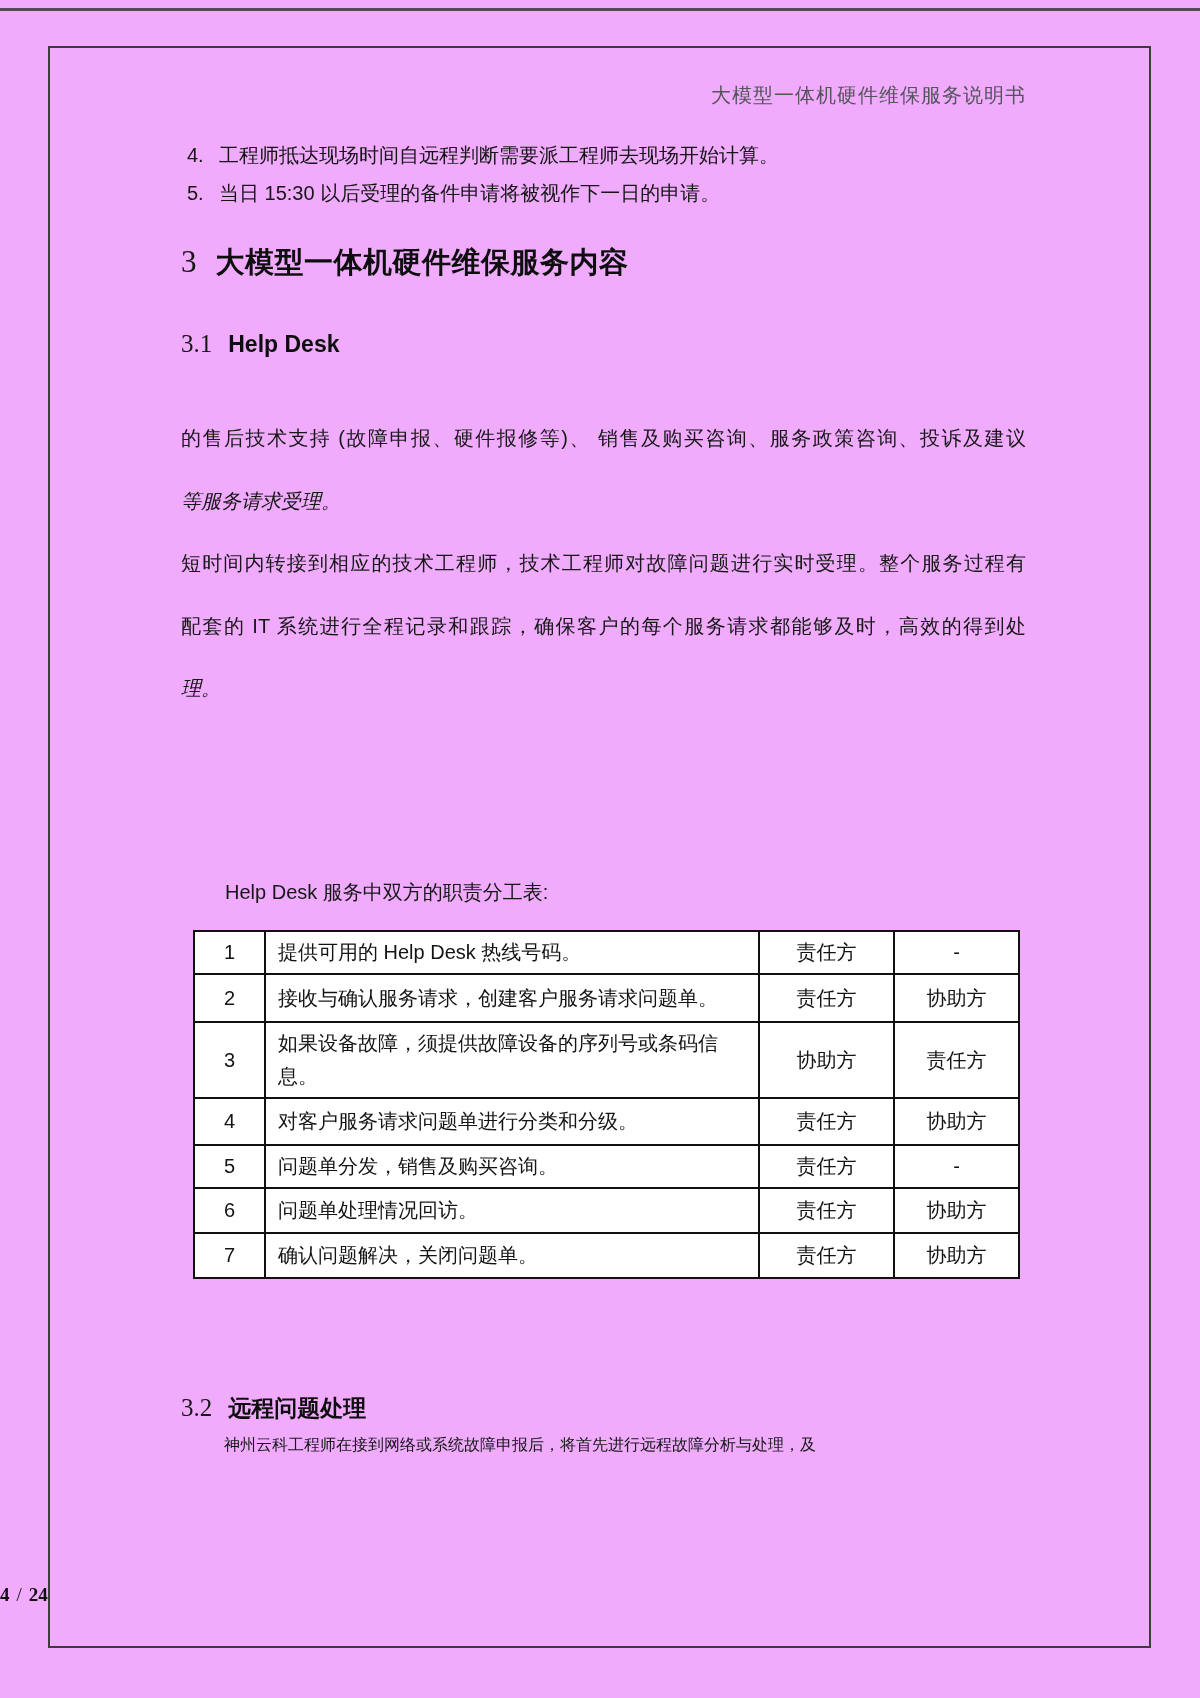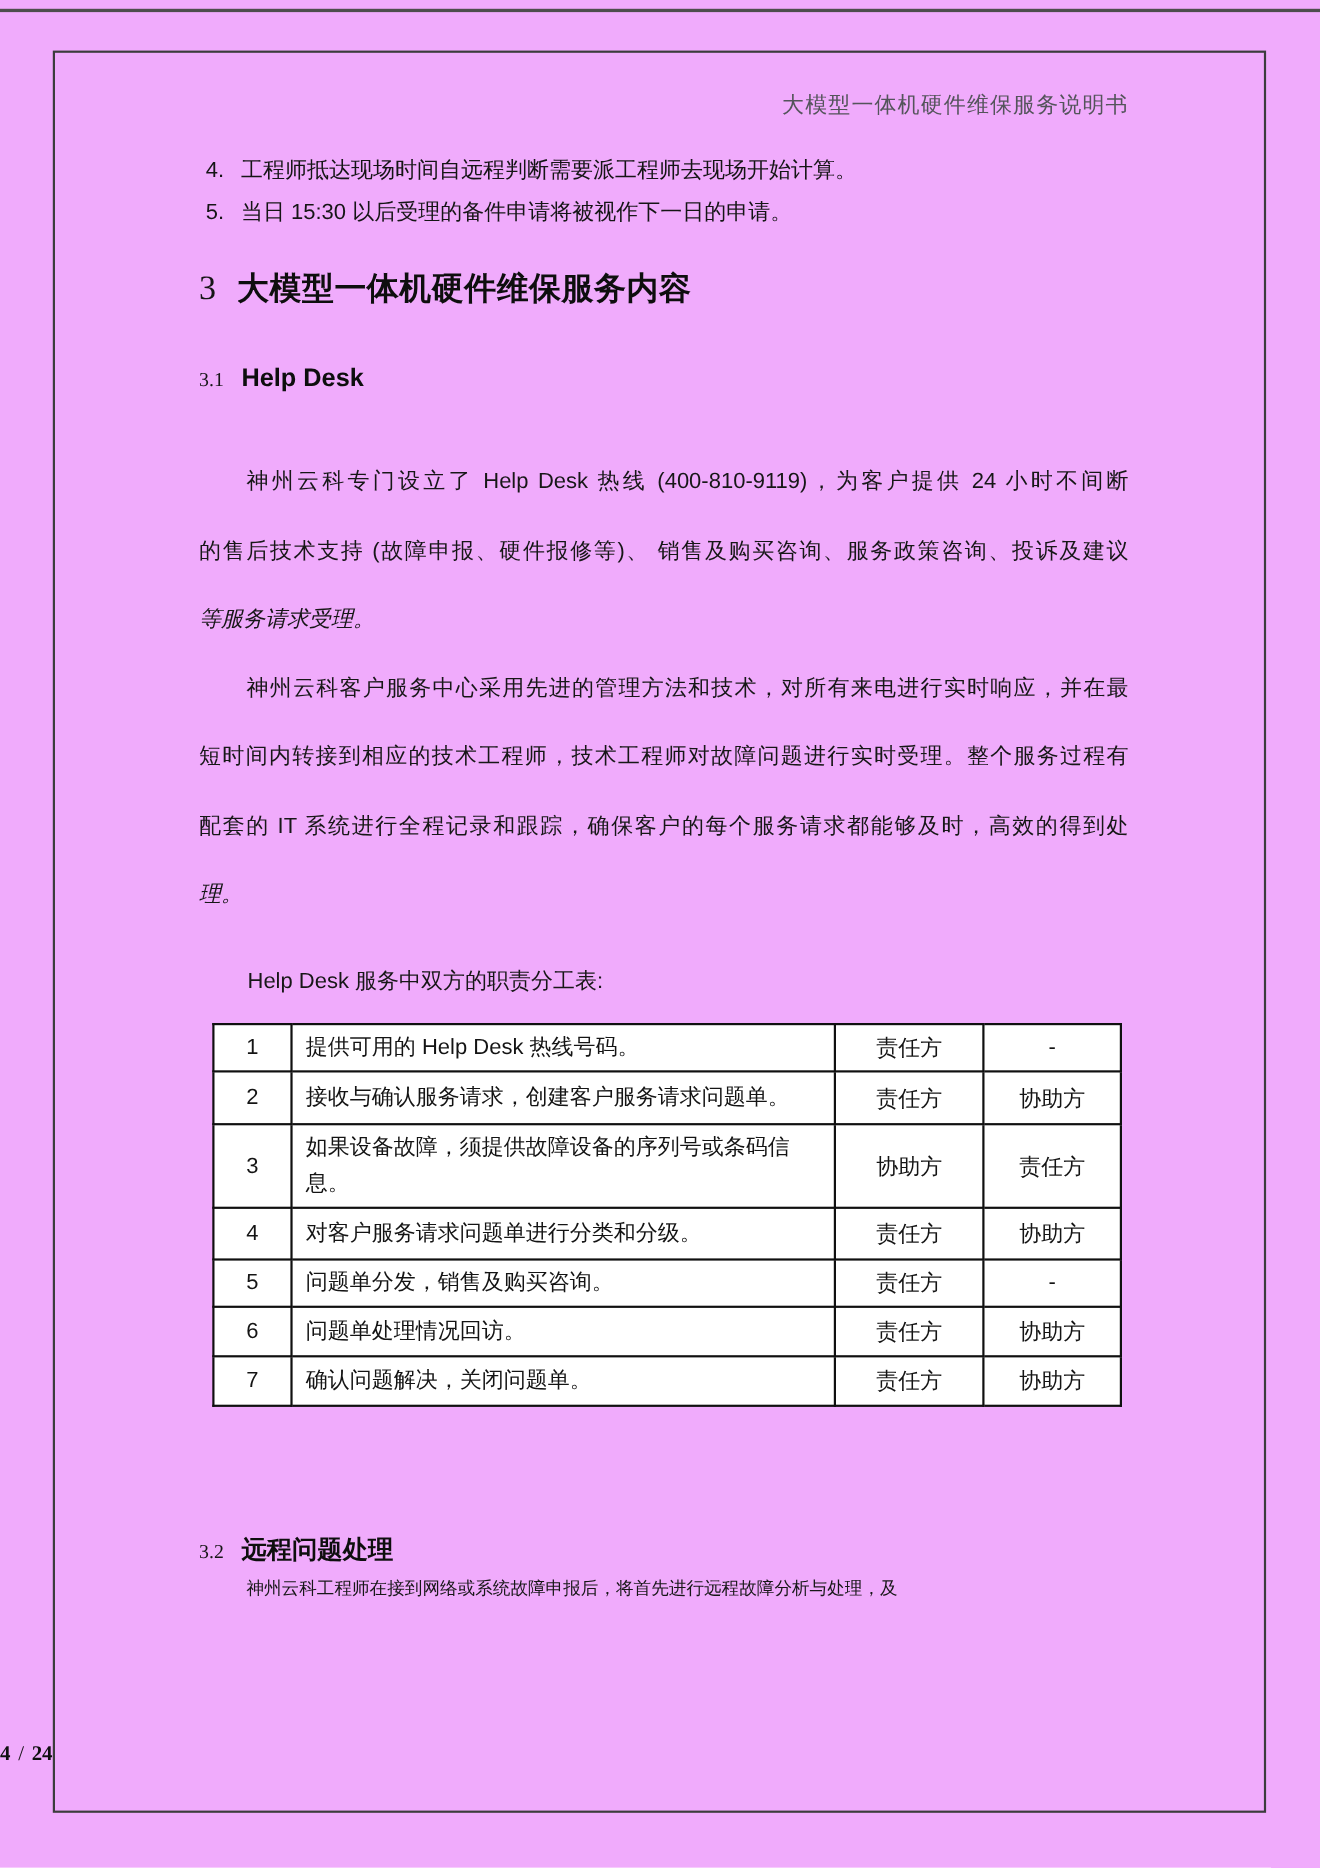--- a/index.html
+++ b/index.html
@@ -20,21 +20,21 @@
   }
   .num-list{position:absolute;left:187px;top:141px;font-size:20px;color:#151515;}
   .num-item{display:flex;height:28px;line-height:28px;margin-bottom:10px;}
   .num-item .num{width:32px;flex:0 0 32px;}
   .h1{position:absolute;left:181px;top:243px;display:flex;align-items:baseline;gap:19px;}
   .h1-num{font-family:"Liberation Serif","DejaVu Serif",serif;font-size:31px;color:#161616;}
   .h1-title{font-weight:700;font-size:29px;letter-spacing:.5px;color:#0e0e0e;}
   .h2{position:absolute;left:181px;display:flex;align-items:baseline;gap:16px;}
   .h2-31{top:330px;}
   .h2-32{top:1393px;}
-  .h2-num{font-family:"Liberation Serif","DejaVu Serif",serif;font-size:18px;color:#161616;}
+  .h2-num{font-family:"Liberation Serif","DejaVu Serif",serif;font-size:25px;color:#161616;}
   .h2-title{font-weight:700;font-size:23px;color:#0e0e0e;}
   .body-text{position:absolute;left:181px;top:407px;width:845px;font-size:20px;color:#171717;}
   .jline{height:62.5px;line-height:62.5px;text-align:justify;text-align-last:justify;overflow:hidden;}
   .jline.last{text-align-last:left;font-style:italic;}
   .jline.indent{padding-left:43px;}
   .table-caption{
     position:absolute;left:181px;top:872px;width:845px;
     font-size:20px;line-height:40px;padding-left:44px;box-sizing:border-box;color:#171717;
   }
   .resp-table{
@@ -84,24 +84,22 @@
     <span class="h1-num">3</span>
     <span class="h1-title">大模型一体机硬件维保服务内容</span>
   </div>
 
   <div class="h2 h2-31">
     <span class="h2-num">3.1</span>
     <span class="h2-title">Help Desk</span>
   </div>
 
   <div class="body-text">
-    <div class="jline indent">神州云科专门设立了 Help Desk 热线 (400-810-9119)，为客户提供 24 小时不间断</div>
     <div class="jline">的售后技术支持 (故障申报、硬件报修等)、 销售及购买咨询、服务政策咨询、投诉及建议</div>
     <div class="jline last">等服务请求受理。</div>
-    <div class="jline indent">神州云科客户服务中心采用先进的管理方法和技术，对所有来电进行实时响应，并在最</div>
     <div class="jline">短时间内转接到相应的技术工程师，技术工程师对故障问题进行实时受理。整个服务过程有</div>
     <div class="jline">配套的 IT 系统进行全程记录和跟踪，确保客户的每个服务请求都能够及时，高效的得到处</div>
     <div class="jline last">理。</div>
   </div>
 
   <div class="table-caption">Help Desk 服务中双方的职责分工表:</div>
 
   <table class="resp-table">
     <colgroup>
       <col style="width:71px">

